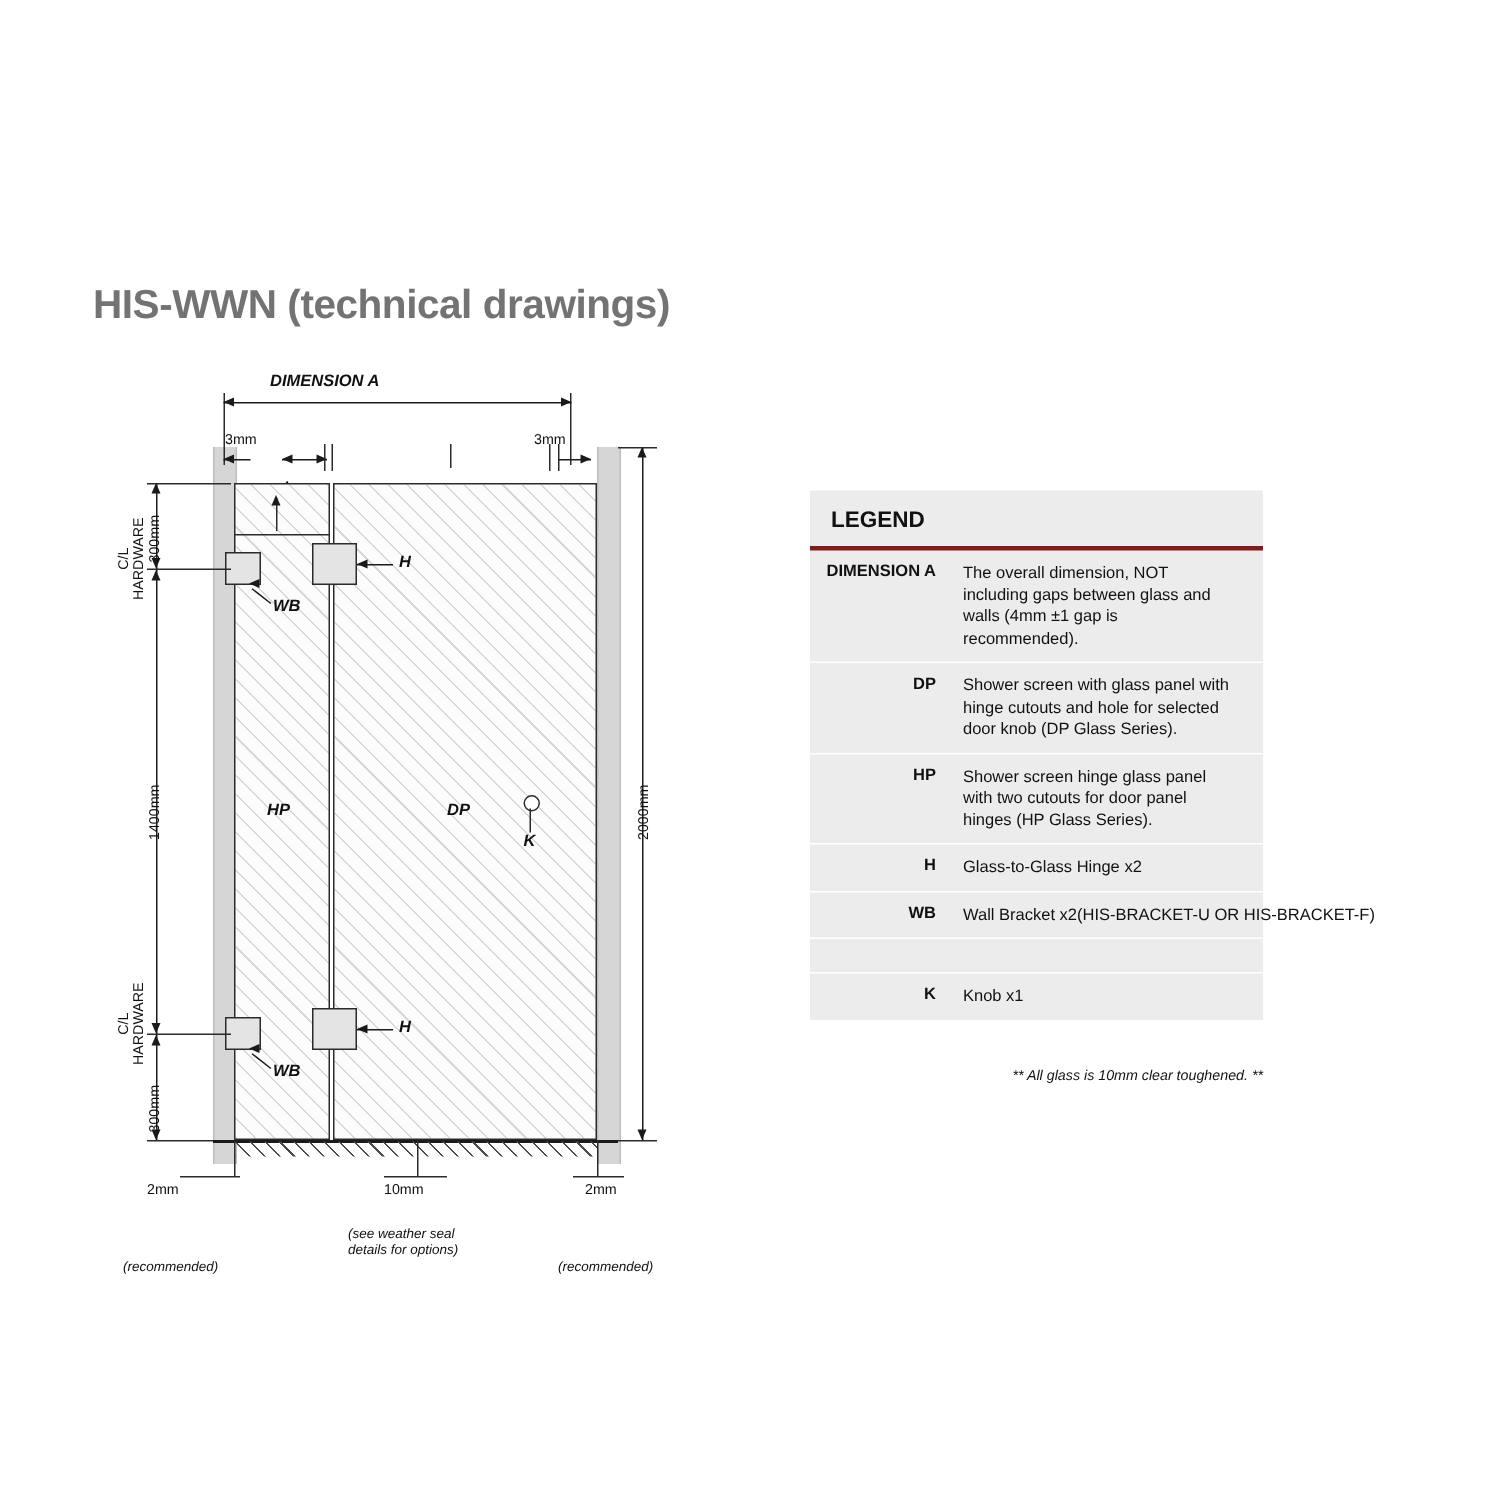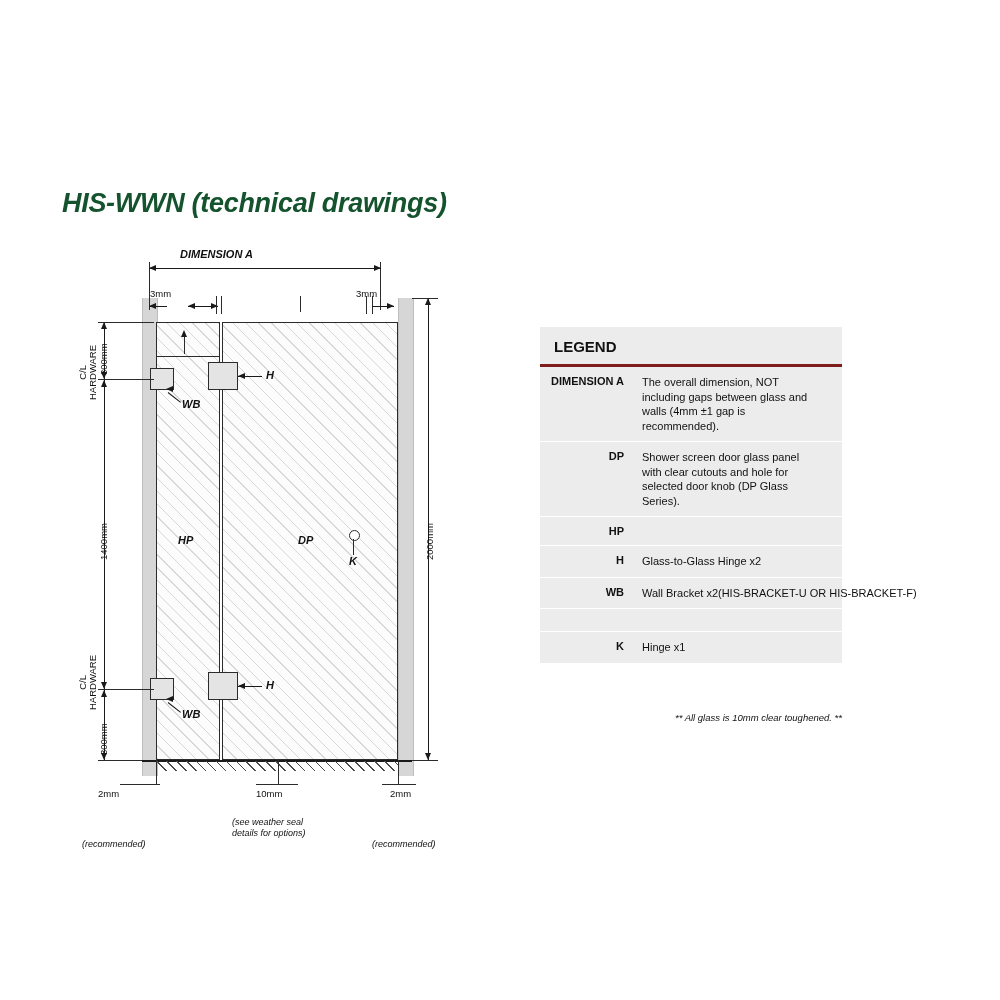--- a/index.html
+++ b/index.html
@@ -17,23 +17,22 @@
   }
 
   
   #title {
     position: absolute;
     left: 62px;
     top: 188px;
     font-size: 27px;
     font-weight: bold;
     letter-spacing: -0.3px;
-    color: #14532d;
+    color: #737373;
     white-space: nowrap;
-    font-style: italic;
   }
 
   
   #drawing {
     position: absolute;
     left: 60px;
     top: 240px;
     width: 420px;
     height: 600px;
   }
@@ -286,36 +285,37 @@
 
 <div id="legend">
   <div class="head">LEGEND</div>
 
   <div class="row">
     <div class="k">DIMENSION A</div>
     <div class="v">The overall dimension, NOT including gaps between glass and walls (4mm ±1 gap is recommended).</div>
   </div>
   <div class="row">
     <div class="k">DP</div>
-    <div class="v">Shower screen door glass panel with clear cutouts and hole for selected door knob (DP Glass Series).</div>
+    <div class="v">Shower screen with glass panel with hinge cutouts and hole for selected door knob (DP Glass Series).</div>
   </div>
   <div class="row">
     <div class="k">HP</div>
+    <div class="v">Shower screen hinge glass panel with two cutouts for door panel hinges (HP Glass Series).</div>
   </div>
   <div class="row">
     <div class="k">H</div>
     <div class="v">Glass-to-Glass Hinge x2</div>
   </div>
   <div class="row">
     <div class="k">WB</div>
     <div class="v nowrap">Wall Bracket x2(HIS-BRACKET-U OR HIS-BRACKET-F)</div>
   </div>
   <div class="row spacer">
     <div class="k"></div>
     <div class="v"></div>
   </div>
   <div class="row">
     <div class="k">K</div>
-    <div class="v">Hinge x1</div>
+    <div class="v">Knob x1</div>
   </div>
 </div>
 
 <div id="legend-note">** All glass is 10mm clear toughened. **</div>
 
 </body></html>

